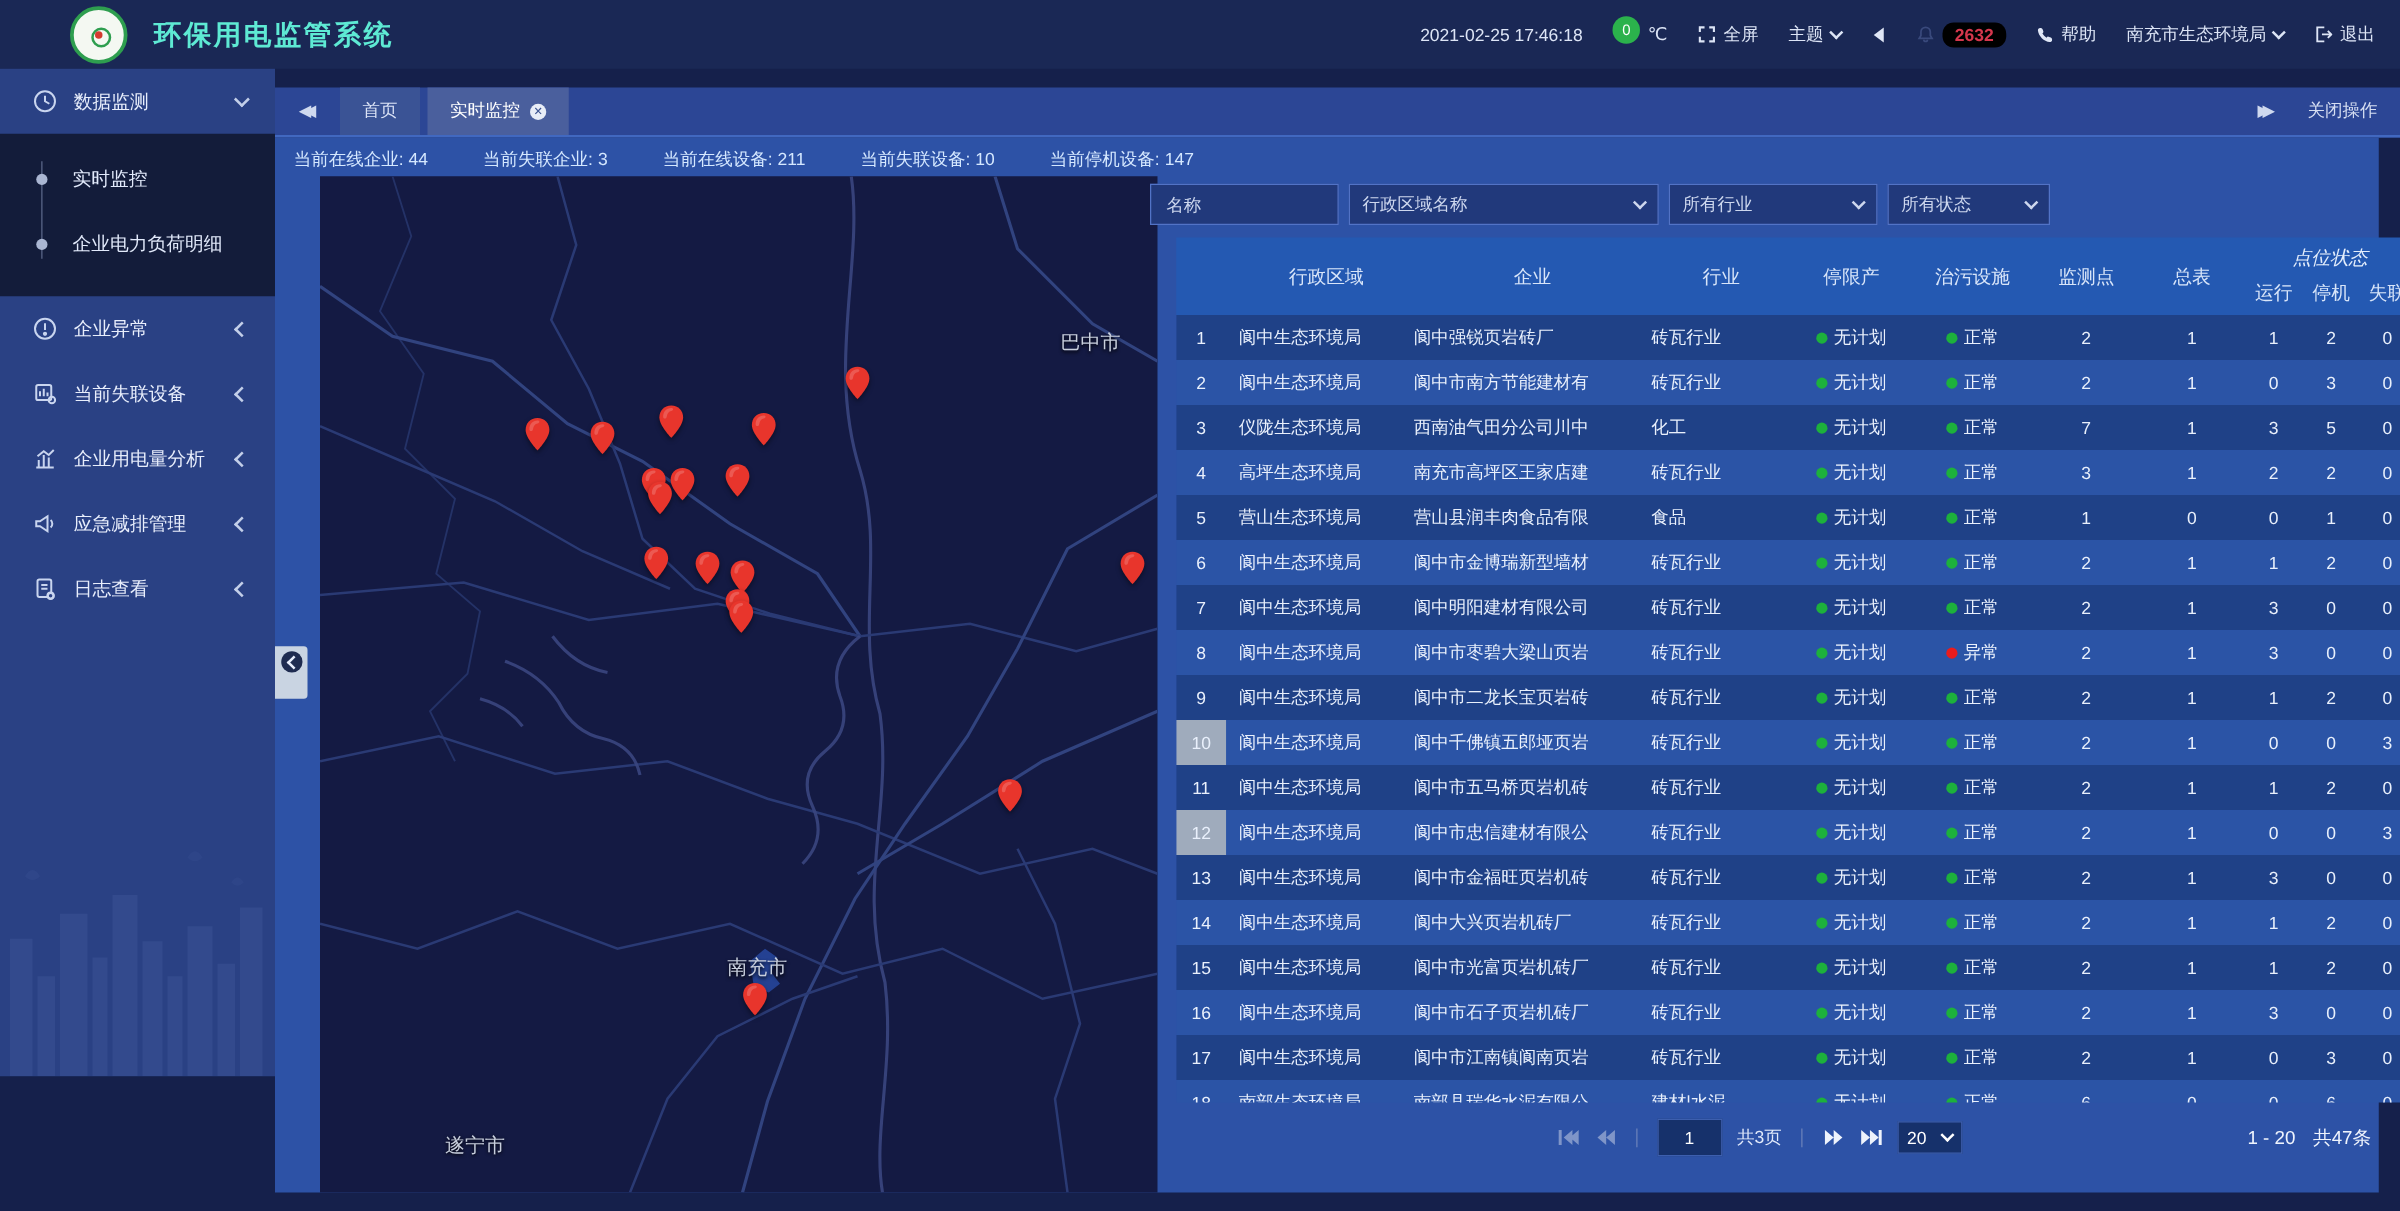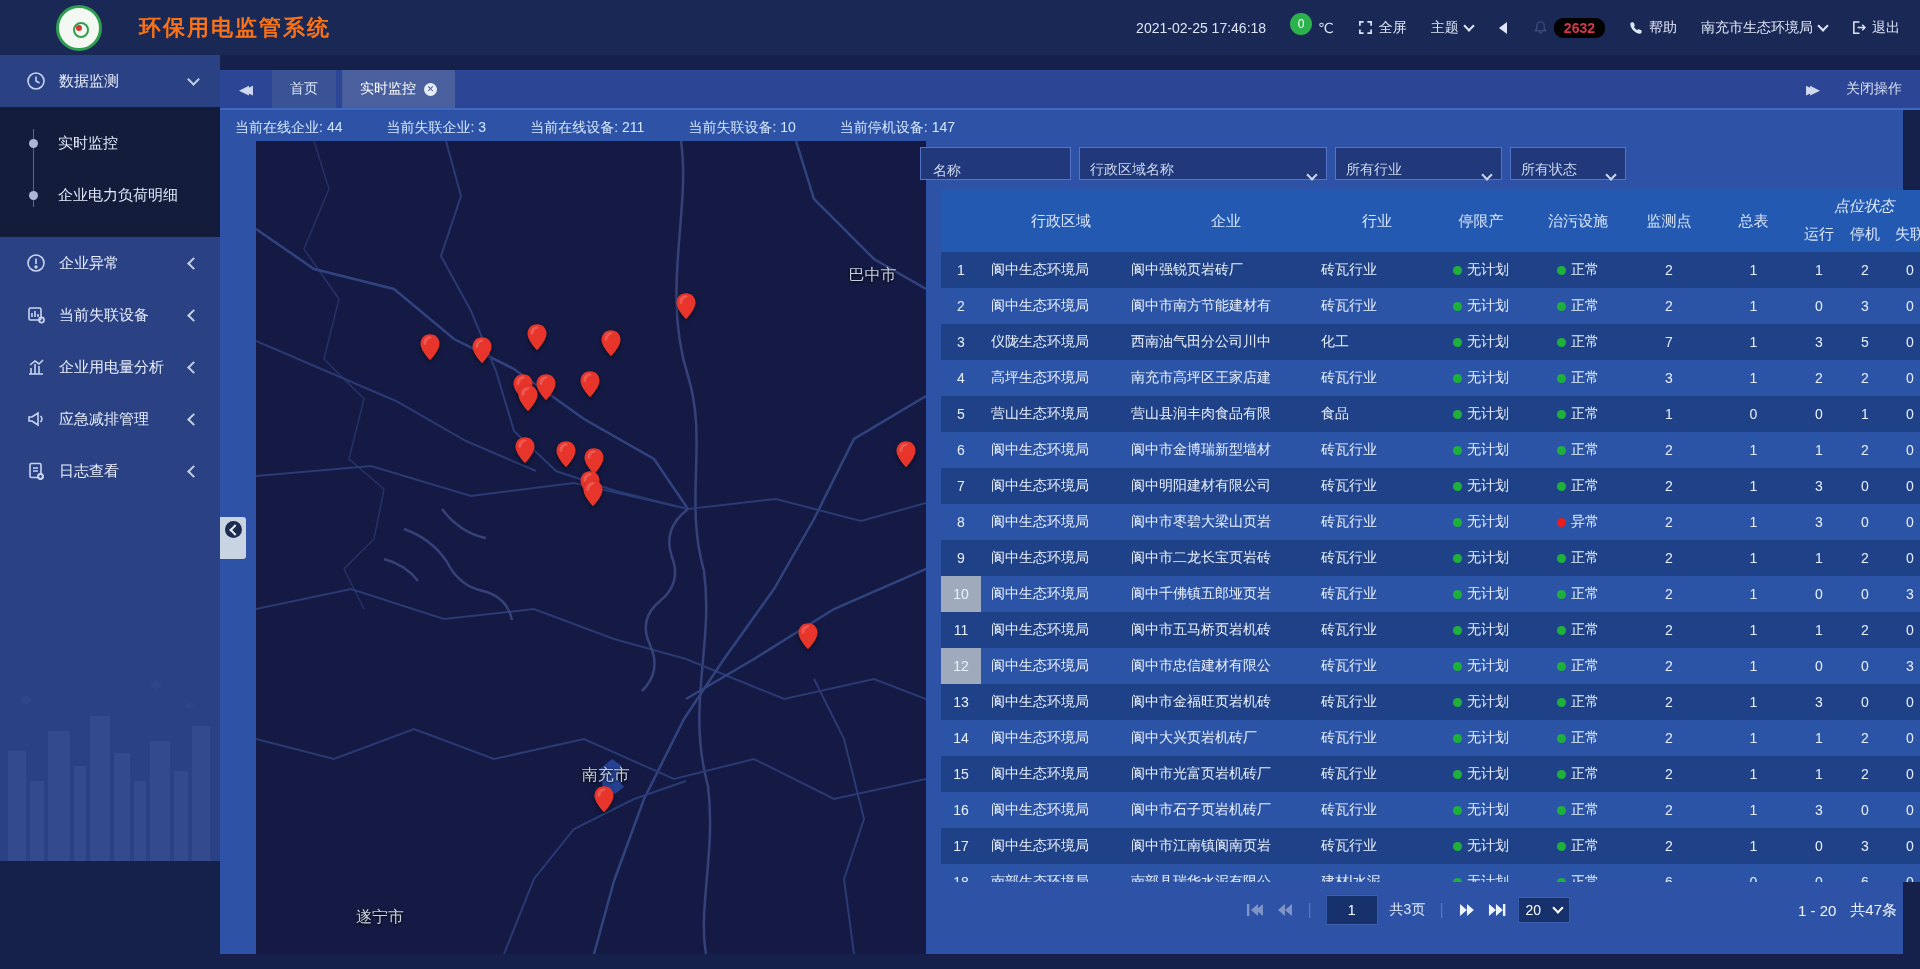--- a/index.html
+++ b/index.html
@@ -7,21 +7,21 @@
     width:1920px;height:969px;position:relative;overflow:hidden;
     background:#15204b;
     font-family:"Liberation Sans","DejaVu Sans",sans-serif;
     -webkit-font-smoothing:antialiased;
   }
   
   .topbar{position:absolute;left:0;top:0;width:1920px;height:55px;background:#1a2855;display:flex;align-items:center;}
   .logo{width:40px;height:40px;border-radius:50%;background:#f4f8f2;border:3px solid #2e9e4f;margin-left:56px;position:relative;flex:none;}
   .logo:before{content:"";position:absolute;left:50%;top:50%;width:12px;height:12px;margin:-6px 0 0 -6px;border-radius:50%;border:2px solid #2e9e4f;}
   .logo:after{content:"";position:absolute;left:50%;top:50%;width:6px;height:6px;margin:-3px 0 0 -3px;border-radius:50%;background:#d43a2f;}
-  .app-title{color:#f97316;font-size:22px;font-weight:bold;letter-spacing:2px;margin-left:37px;}
+  .app-title{color:#5eead4;font-size:22px;font-weight:bold;letter-spacing:2px;margin-left:21px;}
   .top-right{position:absolute;right:20px;top:0;height:55px;display:flex;align-items:center;gap:24px;color:#dde5f6;font-size:14px;}
   .top-item{display:flex;align-items:center;gap:6px;white-space:nowrap;}
   .temp-circle{width:22px;height:22px;border-radius:50%;background:#2bb24c;color:#fff;font-size:12px;display:flex;align-items:center;justify-content:center;margin-top:-8px;}
   .badge-pill{background:#000000;border-radius:9px;padding:2px 10px;color:#d5374d;font-weight:bold;font-size:14px;}
   .ticon{display:inline-flex;align-items:center;}
   
   .chev{display:inline-block;width:7px;height:7px;border-right:2px solid currentColor;border-bottom:2px solid currentColor;}
   .chev.down{transform:rotate(45deg);margin-top:-4px;}
   .chev.left{transform:rotate(135deg);}
   .chev.sm{width:6px;height:6px;}
@@ -57,28 +57,28 @@
   .map{position:absolute;left:233px;top:141px;width:670px;height:813px;background:#141a43;overflow:hidden;z-index:2;margin-left:23px;}
   .map svg.roads{position:absolute;left:0;top:0;}
   .rd{stroke:#2a3a74;stroke-width:2;fill:none}
   .rm{stroke:#31437f;stroke-width:2.5;fill:none}
   .rv{stroke:#3a4680;stroke-width:2.5;fill:none;opacity:.9}
   .rb{stroke:#243267;stroke-width:1.5;fill:none}
   .city-label{position:absolute;color:#c8cfdd;font-size:16px;transform:translate(-50%,-50%);text-shadow:0 1px 3px #000;white-space:nowrap;}
   .pin{position:absolute;width:22px;height:28px;transform:translate(-50%,-88%);filter:drop-shadow(0 2px 2px rgba(0,0,0,.45));}
   
   .filters{position:absolute;left:920px;top:147px;display:flex;gap:8px;z-index:5;}
-  .f-box{height:33px;background:#21397b;border:1px solid #5273c6;box-sizing:border-box;display:flex;align-items:flex-end;color:#cdd7ee;font-size:14px;padding:0 10px;}
+  .f-box{height:33px;background:#21397b;border:1px solid #5273c6;box-sizing:border-box;display:flex;align-items:center;color:#cdd7ee;font-size:14px;padding:0 10px;}
   .f-input{width:151px;}
   .f-input input{background:transparent;border:none;outline:none;color:#e6edfb;font-size:14px;width:100%;font-family:inherit;}
   .f-input input::placeholder{color:#cdd7ee;opacity:1;}
   .f-select{justify-content:space-between;cursor:pointer;}
   .f-region{width:248px;}
   .f-industry{width:167px;}
-  .f-status{width:116px;}
+  .f-status{width:130px;}
   
   .table{position:absolute;left:941px;top:190px;width:991px;z-index:4;}
   .thead{height:62px;background:#2459b2;display:flex;color:#d8e5f9;font-size:15px;}
   .thead .hc{display:flex;align-items:center;justify-content:center;}
   .pts-group{width:136px;display:flex;flex-direction:column;}
   .pts-title{height:26px;display:flex;align-items:flex-end;justify-content:center;font-style:italic;color:#e4eefc;}
   .pts-sub{height:36px;display:flex;}
   .pts-sub .hc{height:36px;}
   .rows{height:630px;overflow:hidden;}
   .tr{display:flex;height:36px;align-items:center;color:#e9f0fc;font-size:14px;}

